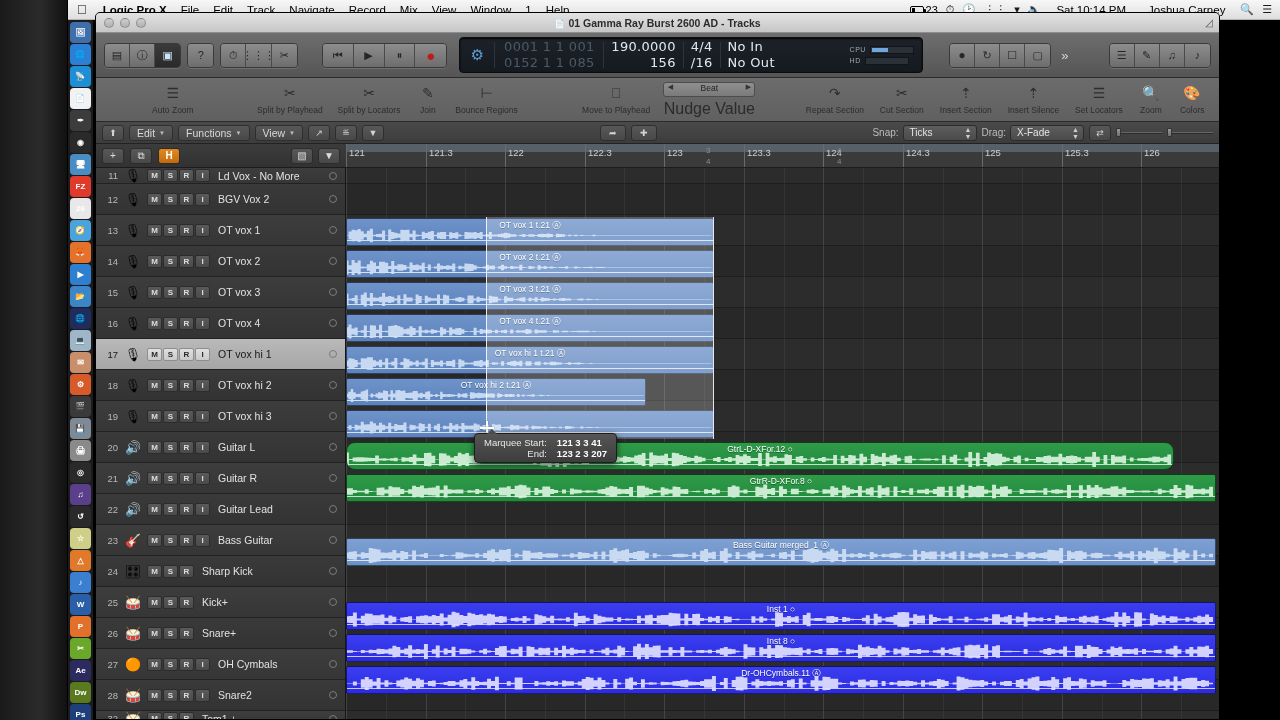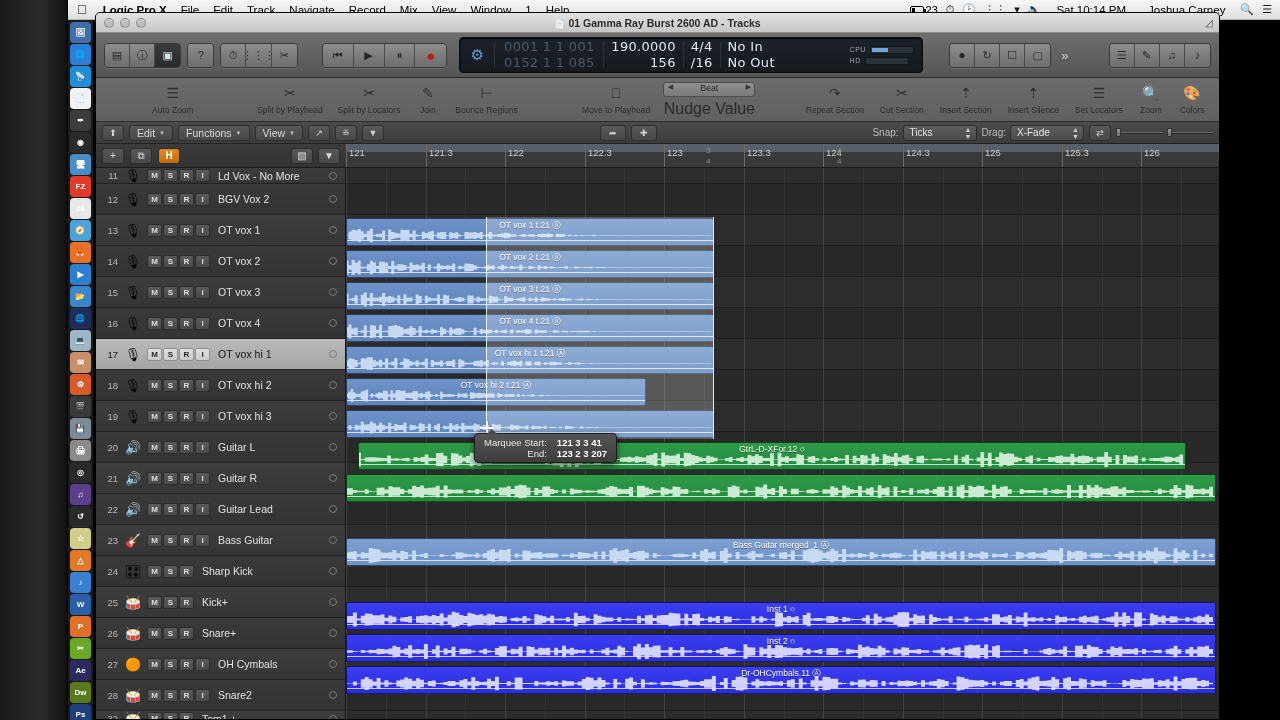--- a/index.html
+++ b/index.html
@@ -878,32 +878,33 @@
             <div class="region blue" style="left: 0px; top: 242px; height: 28px; width: 368px; bottom: auto;">
               <div style="position: absolute; inset: 0px;"></div>
               <div class="rname"></div>
               <div class="midline" style="top: 21.08px;"></div>
               <div style="position: absolute; left: 0px; right: 0px; bottom: 1px; height: 17px;">
                 <svg width="100%" height="100%" preserveAspectRatio="none" viewBox="0 0 120 100" style="position: absolute; left: 0px; top: 0px; width: 100%; height: 100%;">
                   <path d="M0 47.1L0 52.9M1 37.4L1 62.6M2 47.7L2 52.3M3 33.9L3 66.1M4 38.5L4 61.5M5 16.7L5 83.3M6 32.4L6 67.6M7 30.2L7 69.8M8 14.8L8 85.2M9 24.3L9 75.7M10 37.5L10 62.5M11 22.2L11 77.8M12 33.5L12 66.5M13 42.1L13 57.9M14 21.7L14 78.3M15 42.1L15 57.9M16 28.7L16 71.3M17 35.8L17 64.2M18 34.9L18 65.1M19 20.5L19 79.5M20 48.0L20 52.0M21 34.3L21 65.7M22 37.2L22 62.8M23 44.0L23 56.0M24 25.5L24 74.5M25 28.7L25 71.3M26 45.1L26 54.9M27 28.3L27 71.7M28 48.3L28 51.7M29 37.5L29 62.5M30 28.5L30 71.5M31 48.6L31 51.4M32 39.8L32 60.2M33 43.2L33 56.8M34 23.0L34 77.0M35 38.8L35 61.2M36 31.5L36 68.5M37 42.8L37 57.2M38 24.2L38 75.8M39 38.5L39 61.5M40 40.1L40 59.9M41 37.6L41 62.4M42 26.5L42 73.5M43 32.5L43 67.5M44 41.2L44 58.8M45 35.2L45 64.8M46 34.1L46 65.9M47 48.6L47 51.4M48 30.6L48 69.4M49 34.5L49 65.5M50 32.3L50 67.7M51 46.5L51 53.5M52 45.2L52 54.8M53 43.8L53 56.2M54 34.5L54 65.5M55 38.8L55 61.2M56 36.1L56 63.9M57 44.0L57 56.0M58 44.7L58 55.3M59 38.5L59 61.5M60 48.2L60 51.8M61 39.2L61 60.8M62 42.7L62 57.3M63 42.8L63 57.2M64 46.2L64 53.8M65 42.8L65 57.2M66 48.6L66 51.4M67 45.5L67 54.5M68 46.4L68 53.6M69 48.6L69 51.4M70 45.4L70 54.6M71 48.3L71 51.7M72 41.7L72 58.3M73 42.4L73 57.6M74 45.6L74 54.4M75 48.6L75 51.4M76 48.6L76 51.4M77 44.5L77 55.5M78 48.6L78 51.4M79 46.6L79 53.4M80 47.3L80 52.7M81 48.6L81 51.4M82 47.2L82 52.8M83 48.6L83 51.4M84 48.6L84 51.4M85 48.1L85 51.9M86 48.6L86 51.4M87 48.6L87 51.4M88 48.6L88 51.4M89 48.6L89 51.4M90 48.6L90 51.4M91 48.6L91 51.4M92 48.6L92 51.4M93 48.6L93 51.4M94 48.6L94 51.4M95 48.6L95 51.4M96 48.6L96 51.4M97 48.6L97 51.4M98 48.6L98 51.4M99 48.6L99 51.4M100 48.6L100 51.4M101 48.6L101 51.4M102 48.6L102 51.4M103 48.6L103 51.4M104 48.6L104 51.4M105 48.6L105 51.4M106 48.6L106 51.4M107 48.6L107 51.4M108 48.6L108 51.4M109 48.6L109 51.4M110 48.6L110 51.4M111 48.6L111 51.4M112 48.6L112 51.4M113 48.6L113 51.4M114 48.6L114 51.4M115 48.6L115 51.4M116 48.6L116 51.4M117 48.6L117 51.4M118 48.6L118 51.4M119 48.6L119 51.4" stroke="#cfe0f5" stroke-width="1" fill="none" opacity="0.92"></path>
                 </svg>
               </div>
             </div>
-            <div class="region green" style="left: 12px; top: 274px; height: 28px; width: 828px; bottom: auto;">
+            <div class="region green" style="left: 0px; top: 274px; height: 28px; width: 828px; bottom: auto; border-radius: 9px;">
               <div style="position: absolute; inset: 0px;"></div>
               <div class="rname">GtrL-D-XFor.12  ○</div>
               <div class="midline" style="top: 21.08px;"></div>
               <div style="position: absolute; left: 0px; right: 0px; bottom: 1px; height: 17px;">
                 <svg width="100%" height="100%" preserveAspectRatio="none" viewBox="0 0 220 100" style="position: absolute; left: 0px; top: 0px; width: 100%; height: 100%;">
                   <path d="M0 9.0L0 91.0M1 46.7L1 53.3M2 38.3L2 61.7M3 37.0L3 63.0M4 36.9L4 63.1M5 38.8L5 61.2M6 40.4L6 59.6M7 41.3L7 58.7M8 26.0L8 74.0M9 44.7L9 55.3M10 42.9L10 57.1M11 45.1L11 54.9M12 42.3L12 57.7M13 39.0L13 61.0M14 48.6L14 51.4M15 37.2L15 62.8M16 40.1L16 59.9M17 35.0L17 65.0M18 20.0L18 80.0M19 40.0L19 60.0M20 41.3L20 58.7M21 12.4L21 87.6M22 10.9L22 89.1M23 28.4L23 71.6M24 48.6L24 51.4M25 13.7L25 86.3M26 14.8L26 85.2M27 26.7L27 73.3M28 38.2L28 61.8M29 29.9L29 70.1M30 10.5L30 89.5M31 18.5L31 81.5M32 11.2L32 88.8M33 27.3L33 72.7M34 26.2L34 73.8M35 26.5L35 73.5M36 48.6L36 51.4M37 38.1L37 61.9M38 47.0L38 53.0M39 39.3L39 60.7M40 42.1L40 57.9M41 42.5L41 57.5M42 40.2L42 59.8M43 45.3L43 54.7M44 35.9L44 64.1M45 31.1L45 68.9M46 46.7L46 53.3M47 32.3L47 67.7M48 43.5L48 56.5M49 31.2L49 68.8M50 18.3L50 81.7M51 31.2L51 68.8M52 14.0L52 86.0M53 15.0L53 85.0M54 7.6L54 92.4M55 26.7L55 73.3M56 7.1L56 92.9M57 47.9L57 52.1M58 7.1L58 92.9M59 21.1L59 78.9M60 41.0L60 59.0M61 25.8L61 74.2M62 35.0L62 65.0M63 20.8L63 79.2M64 22.8L64 77.2M65 34.6L65 65.4M66 40.6L66 59.4M67 46.6L67 53.4M68 41.0L68 59.0M69 47.2L69 52.8M70 37.5L70 62.5M71 36.4L71 63.6M72 33.5L72 66.5M73 37.9L73 62.1M74 31.3L74 68.7M75 35.4L75 64.6M76 38.0L76 62.0M77 26.4L77 73.6M78 22.2L78 77.8M79 12.3L79 87.7M80 45.5L80 54.5M81 9.3L81 90.7M82 24.3L82 75.7M83 27.6L83 72.4M84 26.6L84 73.4M85 15.6L85 84.4M86 40.9L86 59.1M87 10.5L87 89.5M88 12.9L88 87.1M89 23.4L89 76.6M90 30.1L90 69.9M91 36.9L91 63.1M92 40.6L92 59.4M93 27.5L93 72.5M94 33.9L94 66.1M95 39.1L95 60.9M96 48.2L96 51.8M97 48.6L97 51.4M98 40.8L98 59.2M99 35.3L99 64.7M100 46.6L100 53.4M101 41.9L101 58.1M102 34.9L102 65.1M103 42.0L103 58.0M104 23.3L104 76.7M105 31.0L105 69.0M106 18.9L106 81.1M107 29.8L107 70.2M108 41.1L108 58.9M109 41.7L109 58.3M110 11.3L110 88.7M111 48.4L111 51.6M112 10.6L112 89.4M113 36.3L113 63.7M114 31.4L114 68.6M115 40.5L115 59.5M116 39.7L116 60.3M117 19.1L117 80.9M118 23.8L118 76.2M119 46.4L119 53.6M120 33.7L120 66.3M121 29.9L121 70.1M122 42.5L122 57.5M123 48.6L123 51.4M124 38.4L124 61.6M125 46.6L125 53.4M126 40.5L126 59.5M127 35.7L127 64.3M128 43.7L128 56.3M129 45.5L129 54.5M130 23.7L130 76.3M131 48.6L131 51.4M132 28.6L132 71.4M133 41.0L133 59.0M134 23.5L134 76.5M135 27.0L135 73.0M136 44.8L136 55.2M137 15.6L137 84.4M138 33.2L138 66.8M139 48.6L139 51.4M140 17.5L140 82.5M141 28.0L141 72.0M142 33.7L142 66.3M143 11.2L143 88.8M144 36.7L144 63.3M145 27.1L145 72.9M146 22.3L146 77.7M147 40.0L147 60.0M148 48.6L148 51.4M149 30.8L149 69.2M150 28.5L150 71.5M151 45.3L151 54.7M152 48.6L152 51.4M153 45.4L153 54.6M154 44.2L154 55.8M155 44.5L155 55.5M156 47.1L156 52.9M157 43.9L157 56.1M158 48.6L158 51.4M159 25.6L159 74.4M160 48.6L160 51.4M161 34.2L161 65.8M162 22.1L162 77.9M163 45.2L163 54.8M164 48.6L164 51.4M165 38.1L165 61.9M166 5.3L166 94.7M167 42.0L167 58.0M168 10.4L168 89.6M169 47.0L169 53.0M170 35.1L170 64.9M171 9.1L171 90.9M172 17.9L172 82.1M173 12.9L173 87.1M174 16.0L174 84.0M175 33.5L175 66.5M176 40.1L176 59.9M177 46.5L177 53.5M178 33.4L178 66.6M179 27.1L179 72.9M180 48.3L180 51.7M181 39.8L181 60.2M182 46.7L182 53.3M183 47.5L183 52.5M184 34.8L184 65.2M185 36.6L185 63.4M186 29.2L186 70.8M187 26.1L187 73.9M188 33.6L188 66.4M189 33.8L189 66.2M190 15.5L190 84.5M191 37.2L191 62.8M192 29.9L192 70.1M193 26.8L193 73.2M194 29.6L194 70.4M195 36.3L195 63.7M196 46.1L196 53.9M197 34.4L197 65.6M198 34.5L198 65.5M199 5.6L199 94.4M200 33.3L200 66.7M201 48.6L201 51.4M202 23.0L202 77.0M203 48.6L203 51.4M204 24.1L204 75.9M205 32.4L205 67.6M206 31.7L206 68.3M207 26.1L207 73.9M208 48.6L208 51.4M209 37.8L209 62.2M210 48.6L210 51.4M211 43.2L211 56.8M212 41.2L212 58.8M213 41.8L213 58.2M214 38.3L214 61.7M215 32.1L215 67.9M216 34.2L216 65.8M217 39.8L217 60.2M218 34.0L218 66.0M219 20.5L219 79.5" stroke="#d8f3de" stroke-width="1" fill="none" opacity="0.92"></path>
                 </svg>
               </div>
             </div>
             <div class="region green" style="left: 0px; top: 306px; height: 28px; width: 870px; bottom: auto;">
               <div style="position: absolute; inset: 0px;"></div>
+              <div class="rname">GtrR-D-XFor.8  ○</div>
               <div class="midline" style="top: 21.08px;"></div>
               <div style="position: absolute; left: 0px; right: 0px; bottom: 1px; height: 17px;">
                 <svg width="100%" height="100%" preserveAspectRatio="none" viewBox="0 0 220 100" style="position: absolute; left: 0px; top: 0px; width: 100%; height: 100%;">
                   <path d="M0 31.1L0 68.9M1 30.8L1 69.2M2 41.1L2 58.9M3 46.3L3 53.7M4 45.3L4 54.7M5 36.8L5 63.2M6 47.3L6 52.7M7 48.3L7 51.7M8 28.3L8 71.7M9 26.1L9 73.9M10 38.7L10 61.3M11 19.7L11 80.3M12 25.4L12 74.6M13 25.4L13 74.6M14 35.5L14 64.5M15 45.9L15 54.1M16 37.4L16 62.6M17 16.6L17 83.4M18 23.6L18 76.4M19 14.0L19 86.0M20 30.9L20 69.1M21 28.1L21 71.9M22 26.9L22 73.1M23 16.0L23 84.0M24 39.3L24 60.7M25 15.4L25 84.6M26 37.3L26 62.7M27 39.9L27 60.1M28 37.6L28 62.4M29 38.7L29 61.3M30 48.3L30 51.7M31 42.7L31 57.3M32 43.4L32 56.6M33 35.9L33 64.1M34 43.0L34 57.0M35 48.6L35 51.4M36 41.5L36 58.5M37 31.8L37 68.2M38 40.9L38 59.1M39 26.8L39 73.2M40 26.7L40 73.3M41 19.3L41 80.7M42 35.7L42 64.3M43 16.3L43 83.7M44 10.5L44 89.5M45 13.5L45 86.5M46 26.7L46 73.3M47 47.6L47 52.4M48 29.5L48 70.5M49 39.3L49 60.7M50 20.2L50 79.8M51 20.6L51 79.4M52 34.7L52 65.3M53 41.9L53 58.1M54 48.6L54 51.4M55 38.5L55 61.5M56 48.5L56 51.5M57 32.4L57 67.6M58 37.7L58 62.3M59 39.9L59 60.1M60 45.9L60 54.1M61 43.2L61 56.8M62 44.8L62 55.2M63 46.1L63 53.9M64 38.4L64 61.6M65 34.8L65 65.2M66 26.7L66 73.3M67 17.5L67 82.5M68 22.2L68 77.8M69 34.1L69 65.9M70 36.6L70 63.4M71 35.1L71 64.9M72 23.7L72 76.3M73 48.3L73 51.7M74 15.8L74 84.2M75 16.9L75 83.1M76 27.1L76 72.9M77 33.7L77 66.3M78 40.9L78 59.1M79 44.5L79 55.5M80 25.3L80 74.7M81 32.2L81 67.8M82 38.2L82 61.8M83 20.4L83 79.6M84 23.3L84 76.7M85 36.3L85 63.7M86 34.7L86 65.3M87 48.6L87 51.4M88 47.6L88 52.4M89 45.1L89 54.9M90 48.4L90 51.6M91 37.3L91 62.7M92 41.6L92 58.4M93 32.7L93 67.3M94 40.1L94 59.9M95 48.6L95 51.4M96 48.6L96 51.4M97 23.1L97 76.9M98 14.2L98 85.8M99 20.3L99 79.7M100 44.1L100 55.9M101 38.8L101 61.2M102 47.7L102 52.3M103 46.5L103 53.5M104 22.7L104 77.3M105 26.6L105 73.4M106 9.1L106 90.9M107 35.9L107 64.1M108 29.2L108 70.8M109 45.3L109 54.7M110 19.0L110 81.0M111 35.2L111 64.8M112 48.3L112 51.7M113 33.5L113 66.5M114 33.2L114 66.8M115 47.0L115 53.0M116 48.6L116 51.4M117 40.3L117 59.7M118 36.8L118 63.2M119 40.7L119 59.3M120 48.1L120 51.9M121 36.1L121 63.9M122 38.0L122 62.0M123 18.4L123 81.6M124 27.9L124 72.1M125 42.1L125 57.9M126 15.2L126 84.8M127 27.0L127 73.0M128 36.2L128 63.8M129 41.2L129 58.8M130 17.4L130 82.6M131 43.4L131 56.6M132 32.0L132 68.0M133 25.2L133 74.8M134 45.2L134 54.8M135 12.9L135 87.1M136 30.9L136 69.1M137 25.6L137 74.4M138 48.6L138 51.4M139 20.5L139 79.5M140 46.4L140 53.6M141 41.7L141 58.3M142 45.0L142 55.0M143 30.3L143 69.7M144 48.2L144 51.8M145 39.3L145 60.7M146 40.2L146 59.8M147 34.3L147 65.7M148 43.8L148 56.2M149 35.4L149 64.6M150 22.3L150 77.7M151 22.4L151 77.6M152 46.3L152 53.7M153 18.6L153 81.4M154 48.6L154 51.4M155 20.8L155 79.2M156 10.7L156 89.3M157 42.8L157 57.2M158 15.7L158 84.3M159 23.4L159 76.6M160 16.6L160 83.4M161 18.3L161 81.7M162 37.5L162 62.5M163 44.6L163 55.4M164 10.8L164 89.2M165 33.2L165 66.8M166 21.6L166 78.4M167 18.8L167 81.2M168 36.6L168 63.4M169 47.8L169 52.2M170 48.6L170 51.4M171 35.2L171 64.8M172 42.0L172 58.0M173 41.0L173 59.0M174 40.8L174 59.2M175 43.8L175 56.2M176 43.6L176 56.4M177 31.2L177 68.8M178 45.6L178 54.4M179 40.0L179 60.0M180 37.3L180 62.7M181 39.2L181 60.8M182 44.6L182 55.4M183 11.8L183 88.2M184 42.6L184 57.4M185 42.3L185 57.7M186 12.5L186 87.5M187 40.0L187 60.0M188 11.1L188 88.9M189 26.9L189 73.1M190 12.2L190 87.8M191 25.0L191 75.0M192 34.0L192 66.0M193 31.3L193 68.7M194 20.9L194 79.1M195 19.7L195 80.3M196 33.8L196 66.2M197 25.3L197 74.7M198 40.5L198 59.5M199 41.8L199 58.2M200 45.6L200 54.4M201 45.3L201 54.7M202 43.9L202 56.1M203 44.3L203 55.7M204 47.3L204 52.7M205 43.5L205 56.5M206 33.9L206 66.1M207 43.3L207 56.7M208 45.4L208 54.6M209 35.8L209 64.2M210 11.2L210 88.8M211 29.6L211 70.4M212 43.3L212 56.7M213 10.8L213 89.2M214 15.1L214 84.9M215 35.8L215 64.2M216 36.4L216 63.6M217 32.8L217 67.2M218 38.0L218 62.0M219 21.4L219 78.6" stroke="#d8f3de" stroke-width="1" fill="none" opacity="0.92"></path>
                 </svg>
               </div>
             </div>
             <div class="region bluelight" style="left: 0px; top: 370px; height: 28px; width: 870px; bottom: auto;">
               <div style="position: absolute; inset: 0px;"></div>
               <div class="rname">Bass Guitar merged_1  Ⓐ</div>
@@ -919,21 +920,21 @@
               <div class="rname">Inst 1  ○</div>
               <div class="midline" style="top: 21.08px;"></div>
               <div style="position: absolute; left: 0px; right: 0px; bottom: 1px; height: 17px;">
                 <svg width="100%" height="100%" preserveAspectRatio="none" viewBox="0 0 220 100" style="position: absolute; left: 0px; top: 0px; width: 100%; height: 100%;">
                   <path d="M0 31.3L0 68.7M1 28.9L1 71.1M2 8.9L2 91.1M3 43.5L3 56.5M4 28.0L4 72.0M5 14.0L5 86.0M6 16.9L6 83.1M7 25.6L7 74.4M8 24.5L8 75.5M9 21.3L9 78.7M10 40.2L10 59.8M11 27.2L11 72.8M12 33.3L12 66.7M13 48.6L13 51.4M14 38.7L14 61.3M15 35.4L15 64.6M16 31.4L16 68.6M17 48.2L17 51.8M18 30.9L18 69.1M19 27.8L19 72.2M20 24.4L20 75.6M21 30.6L21 69.4M22 22.8L22 77.2M23 30.0L23 70.0M24 15.1L24 84.9M25 37.7L25 62.3M26 22.3L26 77.7M27 4.6L27 95.4M28 9.8L28 90.2M29 23.9L29 76.1M30 28.9L30 71.1M31 9.7L31 90.3M32 16.9L32 83.1M33 23.0L33 77.0M34 18.6L34 81.4M35 26.7L35 73.3M36 16.7L36 83.3M37 20.0L37 80.0M38 34.0L38 66.0M39 29.2L39 70.8M40 33.0L40 67.0M41 48.6L41 51.4M42 40.8L42 59.2M43 38.9L43 61.1M44 43.3L44 56.7M45 29.7L45 70.3M46 42.6L46 57.4M47 48.0L47 52.0M48 18.7L48 81.3M49 24.6L49 75.4M50 31.1L50 68.9M51 40.2L51 59.8M52 27.9L52 72.1M53 45.4L53 54.6M54 43.6L54 56.4M55 45.4L55 54.6M56 36.7L56 63.3M57 45.7L57 54.3M58 10.6L58 89.4M59 29.1L59 70.9M60 27.7L60 72.3M61 40.1L61 59.9M62 47.5L62 52.5M63 19.4L63 80.6M64 28.0L64 72.0M65 34.5L65 65.5M66 37.8L66 62.2M67 38.1L67 61.9M68 46.6L68 53.4M69 36.5L69 63.5M70 47.6L70 52.4M71 43.6L71 56.4M72 46.3L72 53.7M73 47.0L73 53.0M74 28.0L74 72.0M75 43.3L75 56.7M76 24.9L76 75.1M77 21.9L77 78.1M78 41.5L78 58.5M79 27.0L79 73.0M80 22.8L80 77.2M81 23.9L81 76.1M82 10.5L82 89.5M83 12.8L83 87.2M84 14.0L84 86.0M85 43.9L85 56.1M86 16.7L86 83.3M87 41.7L87 58.3M88 17.8L88 82.2M89 16.1L89 83.9M90 41.2L90 58.8M91 45.8L91 54.2M92 33.8L92 66.2M93 40.0L93 60.0M94 30.0L94 70.0M95 47.2L95 52.8M96 30.5L96 69.5M97 33.9L97 66.1M98 47.4L98 52.6M99 46.3L99 53.7M100 48.6L100 51.4M101 48.6L101 51.4M102 48.6L102 51.4M103 31.2L103 68.8M104 43.5L104 56.5M105 32.6L105 67.4M106 42.4L106 57.6M107 48.6L107 51.4M108 44.6L108 55.4M109 7.8L109 92.2M110 9.7L110 90.3M111 36.9L111 63.1M112 28.8L112 71.2M113 36.1L113 63.9M114 30.9L114 69.1M115 48.0L115 52.0M116 23.3L116 76.7M117 10.2L117 89.8M118 43.9L118 56.1M119 40.8L119 59.2M120 41.0L120 59.0M121 43.4L121 56.6M122 31.2L122 68.8M123 28.7L123 71.3M124 35.8L124 64.2M125 46.7L125 53.3M126 34.6L126 65.4M127 40.3L127 59.7M128 45.8L128 54.2M129 46.5L129 53.5M130 46.4L130 53.6M131 39.4L131 60.6M132 24.3L132 75.7M133 45.3L133 54.7M134 16.5L134 83.5M135 32.3L135 67.7M136 43.8L136 56.2M137 36.4L137 63.6M138 34.4L138 65.6M139 22.8L139 77.2M140 7.1L140 92.9M141 5.7L141 94.3M142 7.9L142 92.1M143 40.0L143 60.0M144 18.5L144 81.5M145 28.3L145 71.7M146 25.8L146 74.2M147 48.6L147 51.4M148 21.2L148 78.8M149 34.8L149 65.2M150 41.6L150 58.4M151 45.4L151 54.6M152 44.7L152 55.3M153 30.7L153 69.3M154 48.6L154 51.4M155 45.7L155 54.3M156 44.9L156 55.1M157 33.9L157 66.1M158 46.3L158 53.7M159 48.6L159 51.4M160 46.0L160 54.0M161 43.9L161 56.1M162 37.3L162 62.7M163 45.1L163 54.9M164 18.7L164 81.3M165 19.4L165 80.6M166 36.5L166 63.5M167 32.7L167 67.3M168 24.0L168 76.0M169 45.4L169 54.6M170 31.7L170 68.3M171 36.6L171 63.4M172 9.0L172 91.0M173 39.5L173 60.5M174 36.5L174 63.5M175 43.1L175 56.9M176 37.6L176 62.4M177 47.7L177 52.3M178 40.8L178 59.2M179 47.6L179 52.4M180 25.9L180 74.1M181 35.2L181 64.8M182 33.4L182 66.6M183 44.5L183 55.5M184 40.5L184 59.5M185 45.9L185 54.1M186 34.2L186 65.8M187 27.4L187 72.6M188 36.5L188 63.5M189 32.2L189 67.8M190 27.5L190 72.5M191 47.3L191 52.7M192 43.1L192 56.9M193 36.4L193 63.6M194 32.9L194 67.1M195 6.1L195 93.9M196 34.2L196 65.8M197 9.3L197 90.7M198 29.5L198 70.5M199 43.5L199 56.5M200 6.8L200 93.2M201 8.3L201 91.7M202 44.6L202 55.4M203 48.6L203 51.4M204 14.6L204 85.4M205 24.2L205 75.8M206 33.2L206 66.8M207 26.6L207 73.4M208 41.0L208 59.0M209 31.2L209 68.8M210 31.8L210 68.2M211 43.8L211 56.2M212 45.5L212 54.5M213 37.2L213 62.8M214 43.8L214 56.2M215 36.1L215 63.9M216 27.5L216 72.5M217 34.5L217 65.5M218 19.9L218 80.1M219 34.6L219 65.4" stroke="#dfe0ff" stroke-width="1" fill="none" opacity="0.92"></path>
                 </svg>
               </div>
             </div>
             <div class="region bluebright" style="left: 0px; top: 466px; height: 28px; width: 870px; bottom: auto;">
               <div style="position: absolute; inset: 0px;"></div>
-              <div class="rname">Inst 2  ○</div>
+              <div class="rname">Inst 8  ○</div>
               <div class="midline" style="top: 21.08px;"></div>
               <div style="position: absolute; left: 0px; right: 0px; bottom: 1px; height: 17px;">
                 <svg width="100%" height="100%" preserveAspectRatio="none" viewBox="0 0 220 100" style="position: absolute; left: 0px; top: 0px; width: 100%; height: 100%;">
                   <path d="M0 42.7L0 57.3M1 43.2L1 56.8M2 47.1L2 52.9M3 48.2L3 51.8M4 40.9L4 59.1M5 45.1L5 54.9M6 39.2L6 60.8M7 41.0L7 59.0M8 33.2L8 66.8M9 36.0L9 64.0M10 38.7L10 61.3M11 31.8L11 68.2M12 15.7L12 84.3M13 23.3L13 76.7M14 39.8L14 60.2M15 32.2L15 67.8M16 12.9L16 87.1M17 38.7L17 61.3M18 35.5L18 64.5M19 38.9L19 61.1M20 5.5L20 94.5M21 46.8L21 53.2M22 36.6L22 63.4M23 14.5L23 85.5M24 45.8L24 54.2M25 32.7L25 67.3M26 41.5L26 58.5M27 22.1L27 77.9M28 47.5L28 52.5M29 33.1L29 66.9M30 34.2L30 65.8M31 37.1L31 62.9M32 43.7L32 56.3M33 48.6L33 51.4M34 42.8L34 57.2M35 33.3L35 66.7M36 43.4L36 56.6M37 46.4L37 53.6M38 29.2L38 70.8M39 19.4L39 80.6M40 17.4L40 82.6M41 44.2L41 55.8M42 34.2L42 65.8M43 36.8L43 63.2M44 22.6L44 77.4M45 48.6L45 51.4M46 18.5L46 81.5M47 23.4L47 76.6M48 38.2L48 61.8M49 28.2L49 71.8M50 31.6L50 68.4M51 27.6L51 72.4M52 45.9L52 54.1M53 28.1L53 71.9M54 41.9L54 58.1M55 16.5L55 83.5M56 37.1L56 62.9M57 27.9L57 72.1M58 37.5L58 62.5M59 41.4L59 58.6M60 39.1L60 60.9M61 48.5L61 51.5M62 37.8L62 62.2M63 47.7L63 52.3M64 45.5L64 54.5M65 38.8L65 61.2M66 28.6L66 71.4M67 42.5L67 57.5M68 37.6L68 62.4M69 15.7L69 84.3M70 26.6L70 73.4M71 47.0L71 53.0M72 48.3L72 51.7M73 18.8L73 81.2M74 4.7L74 95.3M75 26.9L75 73.1M76 5.4L76 94.6M77 24.3L77 75.7M78 16.7L78 83.3M79 14.1L79 85.9M80 42.4L80 57.6M81 43.1L81 56.9M82 24.7L82 75.3M83 40.6L83 59.4M84 43.1L84 56.9M85 22.8L85 77.2M86 43.8L86 56.2M87 43.8L87 56.2M88 48.6L88 51.4M89 42.3L89 57.7M90 40.8L90 59.2M91 44.4L91 55.6M92 40.1L92 59.9M93 46.6L93 53.4M94 40.4L94 59.6M95 30.8L95 69.2M96 23.9L96 76.1M97 34.1L97 65.9M98 37.4L98 62.6M99 45.1L99 54.9M100 48.6L100 51.4M101 6.7L101 93.3M102 24.6L102 75.4M103 26.1L103 73.9M104 48.6L104 51.4M105 25.7L105 74.3M106 34.2L106 65.8M107 11.5L107 88.5M108 31.2L108 68.8M109 12.1L109 87.9M110 13.7L110 86.3M111 24.3L111 75.7M112 27.8L112 72.2M113 30.7L113 69.3M114 29.7L114 70.3M115 26.8L115 73.2M116 42.2L116 57.8M117 34.1L117 65.9M118 46.3L118 53.7M119 41.0L119 59.0M120 34.7L120 65.3M121 48.6L121 51.4M122 31.3L122 68.7M123 29.6L123 70.4M124 30.6L124 69.4M125 44.9L125 55.1M126 48.6L126 51.4M127 33.5L127 66.5M128 38.3L128 61.7M129 41.9L129 58.1M130 10.2L130 89.8M131 24.9L131 75.1M132 20.9L132 79.1M133 29.6L133 70.4M134 33.0L134 67.0M135 15.7L135 84.3M136 28.4L136 71.6M137 43.0L137 57.0M138 48.6L138 51.4M139 32.7L139 67.3M140 38.0L140 62.0M141 25.3L141 74.7M142 28.5L142 71.5M143 41.8L143 58.2M144 39.5L144 60.5M145 36.0L145 64.0M146 42.8L146 57.2M147 42.2L147 57.8M148 48.6L148 51.4M149 42.0L149 58.0M150 39.4L150 60.6M151 26.9L151 73.1M152 41.4L152 58.6M153 33.8L153 66.2M154 27.3L154 72.7M155 24.8L155 75.2M156 45.0L156 55.0M157 14.7L157 85.3M158 10.4L158 89.6M159 13.8L159 86.2M160 10.9L160 89.1M161 29.7L161 70.3M162 8.3L162 91.7M163 43.9L163 56.1M164 18.8L164 81.2M165 12.6L165 87.4M166 46.7L166 53.3M167 45.3L167 54.7M168 45.0L168 55.0M169 46.4L169 53.6M170 47.4L170 52.6M171 47.8L171 52.2M172 36.0L172 64.0M173 48.6L173 51.4M174 48.0L174 52.0M175 48.6L175 51.4M176 44.4L176 55.6M177 35.6L177 64.4M178 29.8L178 70.2M179 37.3L179 62.7M180 42.7L180 57.3M181 37.5L181 62.5M182 20.6L182 79.4M183 45.4L183 54.6M184 47.7L184 52.3M185 16.2L185 83.8M186 15.8L186 84.2M187 35.5L187 64.5M188 12.4L188 87.6M189 21.5L189 78.5M190 23.3L190 76.7M191 35.4L191 64.6M192 46.7L192 53.3M193 38.9L193 61.1M194 21.1L194 78.9M195 28.7L195 71.3M196 22.5L196 77.5M197 36.7L197 63.3M198 35.7L198 64.3M199 36.1L199 63.9M200 31.3L200 68.7M201 45.0L201 55.0M202 35.4L202 64.6M203 45.8L203 54.2M204 45.1L204 54.9M205 41.5L205 58.5M206 39.3L206 60.7M207 48.2L207 51.8M208 36.8L208 63.2M209 32.2L209 67.8M210 16.9L210 83.1M211 36.3L211 63.7M212 48.6L212 51.4M213 36.8L213 63.2M214 23.5L214 76.5M215 38.2L215 61.8M216 20.9L216 79.1M217 22.6L217 77.4M218 15.9L218 84.1M219 35.4L219 64.6" stroke="#dfe0ff" stroke-width="1" fill="none" opacity="0.92"></path>
                 </svg>
               </div>
             </div>
             <div class="region bluebright" style="left: 0px; top: 498px; height: 28px; width: 870px; bottom: auto;">
               <div style="position: absolute; inset: 0px;"></div>
               <div class="rname">Dr-OHCymbals.11  Ⓐ</div>

